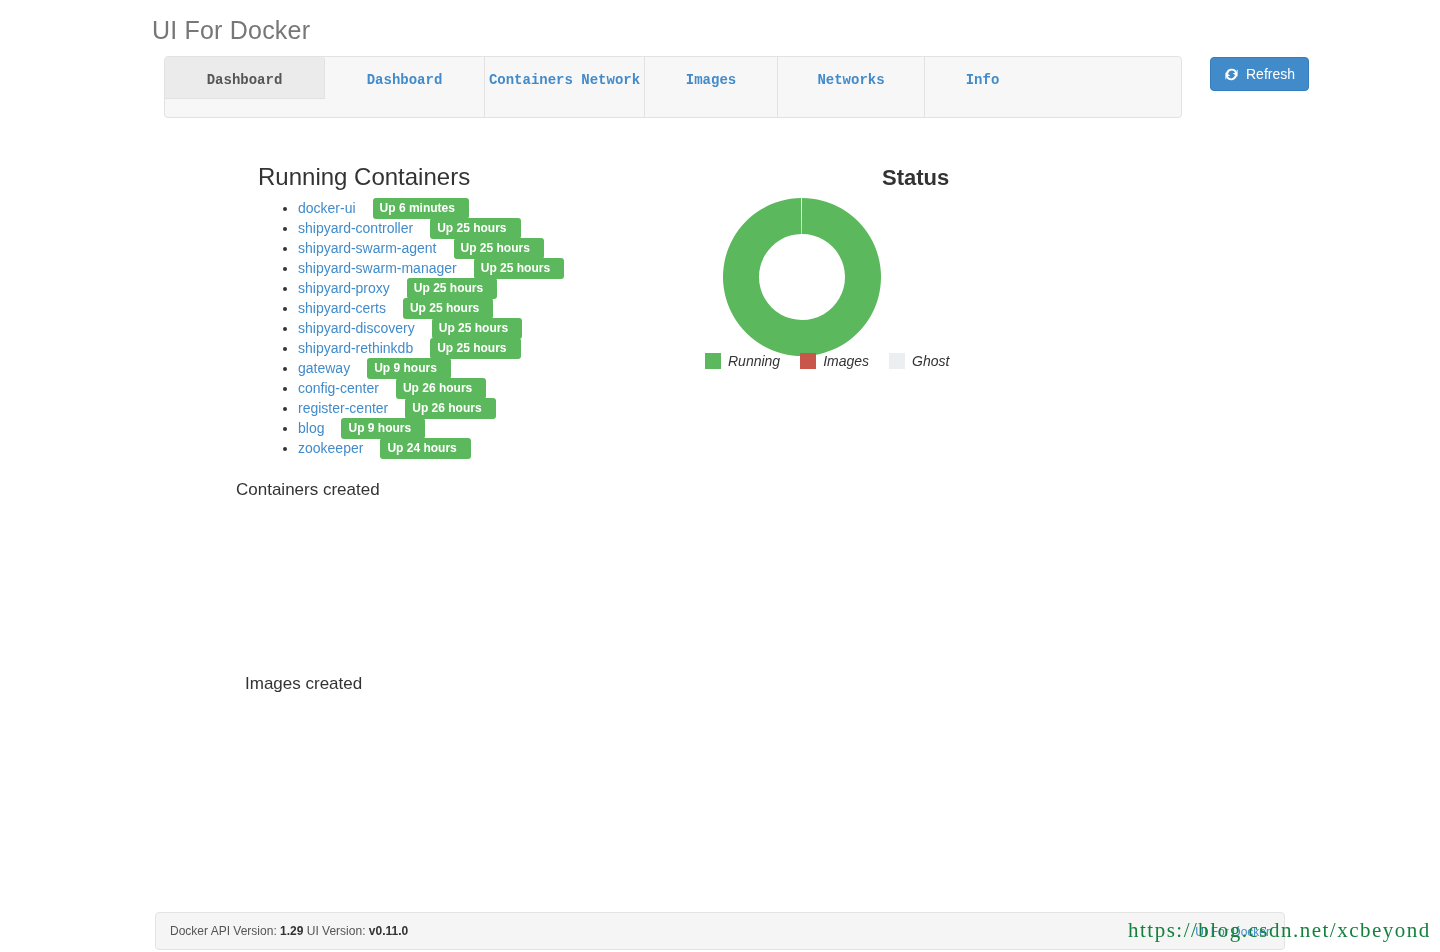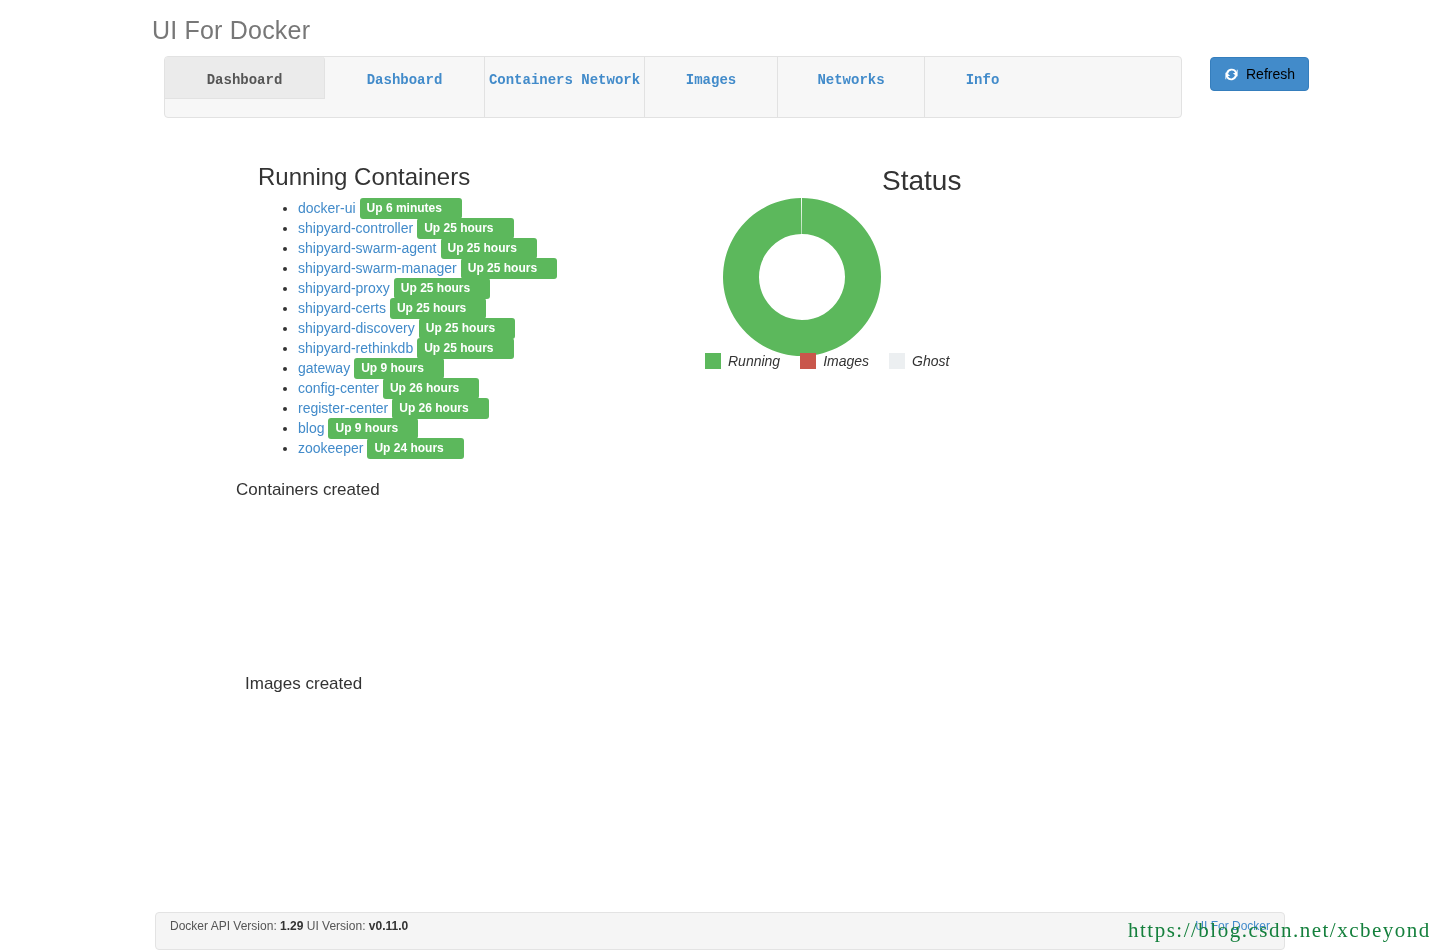--- a/index.html
+++ b/index.html
@@ -83,42 +83,42 @@
     left: 1210px;
     top: 57px;
     height: 32px;
     padding: 16px 13px;
     display: flex;
     align-items: center;
     gap: 7px;
     background: #428bca;
     border: 1px solid #357ebd;
     border-radius: 4px;
-    color: #000000;
+    color: #ffffff;
     font-size: 14px;
     cursor: pointer;
     box-sizing: border-box;
   }
   .refresh-icon { display: block; width: 15px; height: 15px; }
 
   
   .h-running {
     position: absolute;
     left: 258px;
     top: 163px;
     font-size: 24px;
     font-weight: 400;
     color: #333333;
   }
   .h-status {
     position: absolute;
     left: 882px;
     top: 165px;
-    font-size: 28px;
-    font-weight: 400;
+    font-size: 22px;
+    font-weight: 700;
     color: #333333;
   }
   .h-containers-created {
     position: absolute;
     left: 236px;
     top: 480px;
     font-size: 17px;
     font-weight: 400;
     color: #333333;
   }
@@ -157,23 +157,23 @@
     font-size: 14px;
     cursor: pointer;
   }
   .badge {
     display: inline-block;
     background: #5cb85c;
     color: #ffffff;
     font-size: 12px;
     font-weight: bold;
     line-height: 1;
-    padding: 4px 20px 5px 7px;
+    padding: 4px 14px 5px 7px;
     border-radius: 3px;
-    margin-left: 4px;
+    margin-left: 17px;
     vertical-align: 1px;
   }
 
   
   .donut-wrap {
     position: absolute;
     left: 713px;
     top: 198px;
     width: 178px;
     height: 158px;
@@ -220,23 +220,23 @@
     position: absolute;
     left: 155px;
     top: 912px;
     width: 1130px;
     height: 38px;
     background: #f5f5f5;
     border: 1px solid #e3e3e3;
     border-radius: 4px;
     box-sizing: border-box;
     display: flex;
-    align-items: flex-end;
+    align-items: center;
     justify-content: space-between;
-    padding: 16px 14px;
+    padding: 0 14px;
   }
   .footer-left {
     font-size: 12px;
     color: #555555;
   }
   .footer-left b { font-weight: bold; color: #333333; }
   .footer-right a {
     font-size: 12px;
     color: #428bca;
     text-decoration: none;

